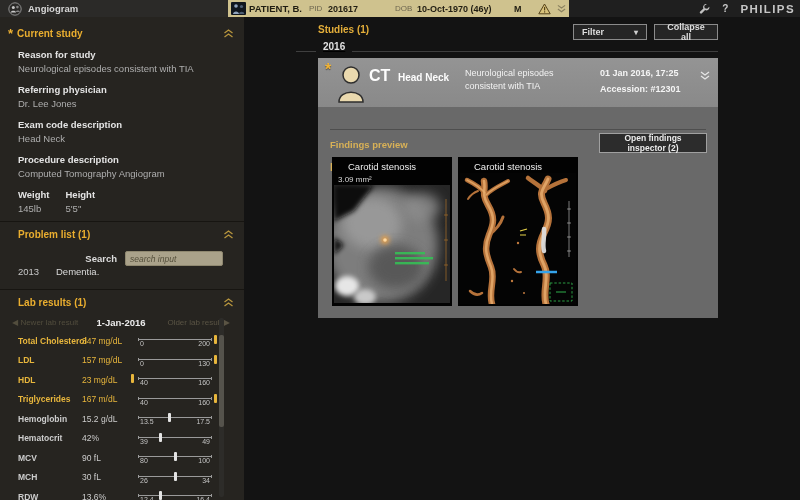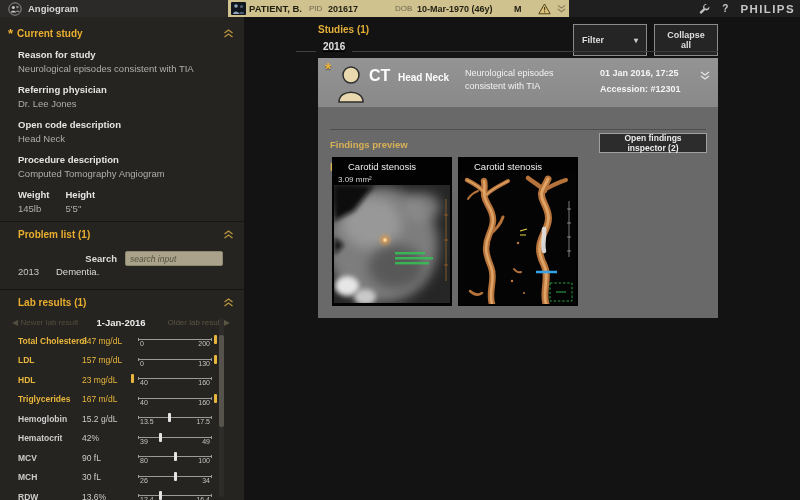--- a/index.html
+++ b/index.html
@@ -62,21 +62,21 @@
   .minl{position:absolute;left:2px;top:9px;font-size:7px;color:#c4c4c4;}
   .maxl{position:absolute;right:8px;top:9px;font-size:7px;color:#c4c4c4;}
   .slider-thumb{position:absolute;top:4px;width:3px;height:9px;border-radius:1px;background:#e4e4e4;}
   .slider-thumb.out-high{background:#e8b63c;right:1px;}
   .slider-thumb.out-low{background:#e8b63c;left:-7px;}
   .sb-scroll{position:absolute;right:20px;top:301px;bottom:3px;width:5px;background:#2d2c29;border-radius:2px;}
   .sb-thumb{position:absolute;top:17px;left:0;width:5px;height:92px;background:#55534c;border-radius:2px;}
   
   .main{position:absolute;left:244px;top:17px;width:556px;height:483px;background:#131313;}
   .studies-title{position:absolute;left:74px;top:7px;font-size:10px;font-weight:bold;color:#e3ae3a;}
-  .btn{position:absolute;top:7px;height:32px;background:#252525;border:1px solid #8b8b8b;color:#dedede;
+  .btn{position:absolute;top:7px;height:16px;background:#252525;border:1px solid #8b8b8b;color:#dedede;
        font-family:"Liberation Sans",sans-serif;font-size:9px;font-weight:bold;display:flex;align-items:center;justify-content:center;box-sizing:border-box;cursor:pointer;}
   .btn-filter{left:329px;width:74px;justify-content:space-between;padding:0 8px;}
   .btn-collapse{left:410px;width:64px;}
   .caret{font-size:8px;color:#cfcfcf;}
   .year-row{position:absolute;left:52px;top:23px;width:422px;height:12px;display:flex;align-items:flex-end;gap:7px;text-decoration:underline;}
   .year-line{height:1px;background:#3f3f3f;}
   .yl-left{width:20px;} .yl-right{flex:1;}
   .year-label{font-size:10px;font-weight:bold;color:#e0e0e0;}
   
   .card{position:absolute;left:74px;top:41px;width:400px;height:260px;}
@@ -126,21 +126,21 @@
           <circle cx="5" cy="4" r="1.8" fill="#8fa3bd"></circle>
           <path d="M2 12 C2 8.6 8 8.6 8 12 Z" fill="#8fa3bd"></path>
           <circle cx="10.5" cy="4.5" r="1.6" fill="#4d5e74"></circle>
           <path d="M8 12 C8 9 13.3 9 13.3 12 Z" fill="#4d5e74"></path>
         </svg>
       </span>
       <span class="b-abs b-name">PATIENT, B.</span>
       <span class="b-abs b-pid-l">PID</span>
       <span class="b-abs b-pid">201617</span>
       <span class="b-abs b-dob-l">DOB</span>
-      <span class="b-abs b-dob">10-Mar-1970 (46y)</span>
+      <span class="b-abs b-dob">10-Oct-1970 (46y)</span>
       <span class="b-abs b-sex">M</span>
       <span class="b-abs b-warn">
         <svg width="13" height="12" viewBox="0 0 13 12">
           <path d="M6.5 1 L12.2 10.8 L0.8 10.8 Z" fill="#d8c27a" stroke="#55431c" stroke-width="1"></path>
           <rect x="6" y="4" width="1.2" height="3.4" fill="#55431c"></rect>
           <rect x="6" y="8.3" width="1.2" height="1.2" fill="#55431c"></rect>
         </svg>
       </span>
       <span class="b-abs b-chev">
         <svg width="9" height="9" viewBox="0 0 10 9">
@@ -175,21 +175,21 @@
     <div class="f-label">Reason for study</div>
     <div class="f-value">Neurological episodes consistent with TIA</div>
   </div>
 
   <div class="field">
     <div class="f-label">Referring physician</div>
     <div class="f-value">Dr. Lee Jones</div>
   </div>
 
   <div class="field">
-    <div class="f-label">Open code description</div>
+    <div class="f-label">Exam code description</div>
     <div class="f-value">Head Neck</div>
   </div>
 
   <div class="field">
     <div class="f-label">Procedure description</div>
     <div class="f-value">Computed Tomography Angiogram</div>
   </div>
 </div>
       <div class="wh-row">
         <div class="wh">

